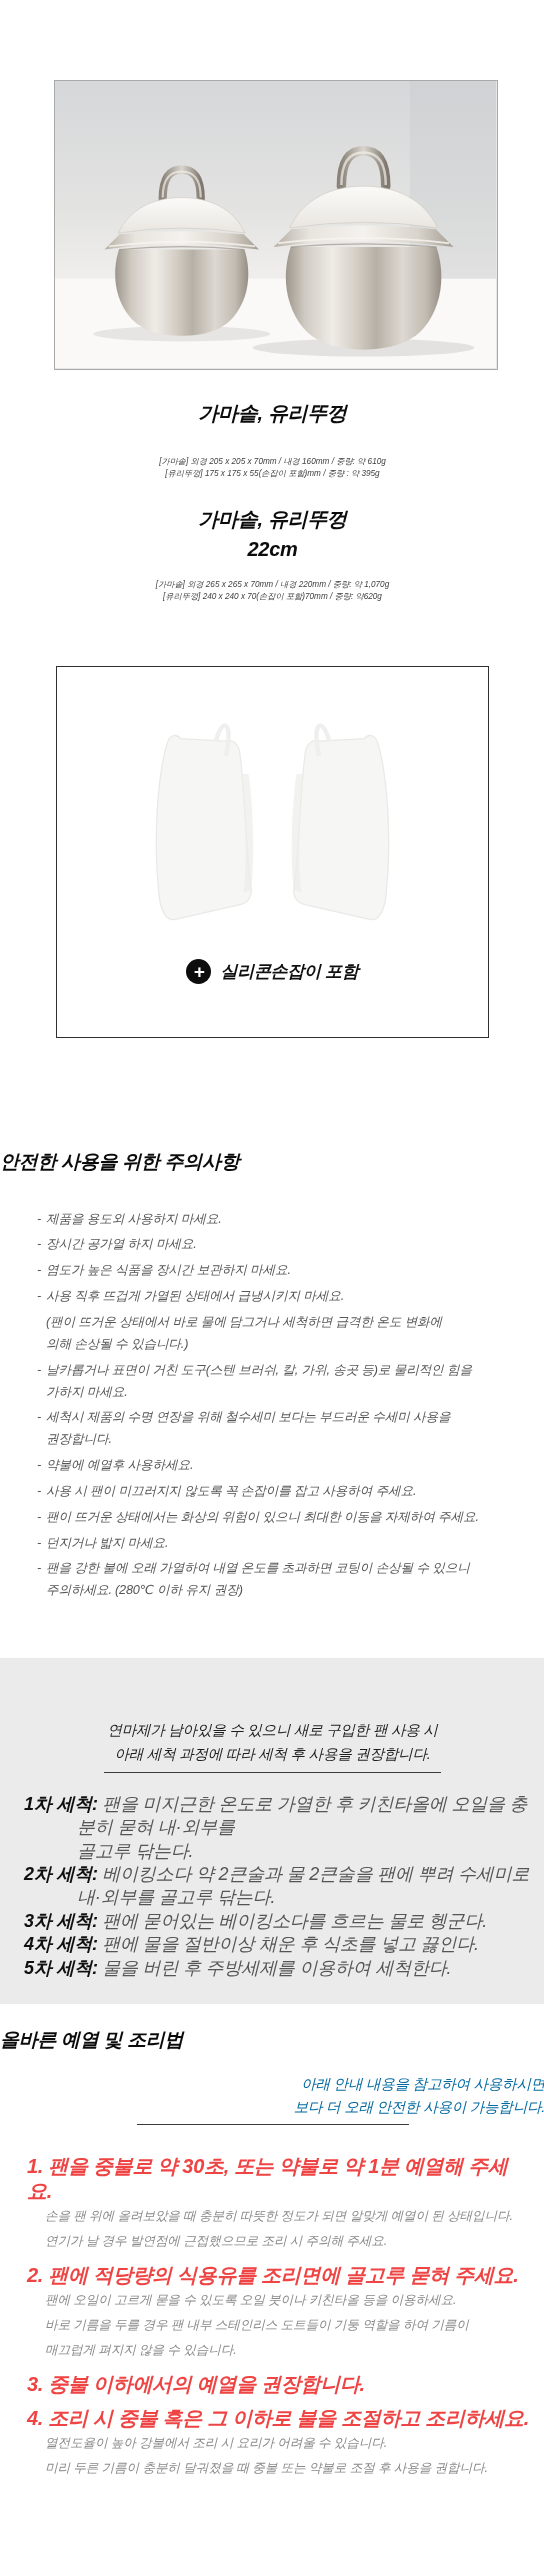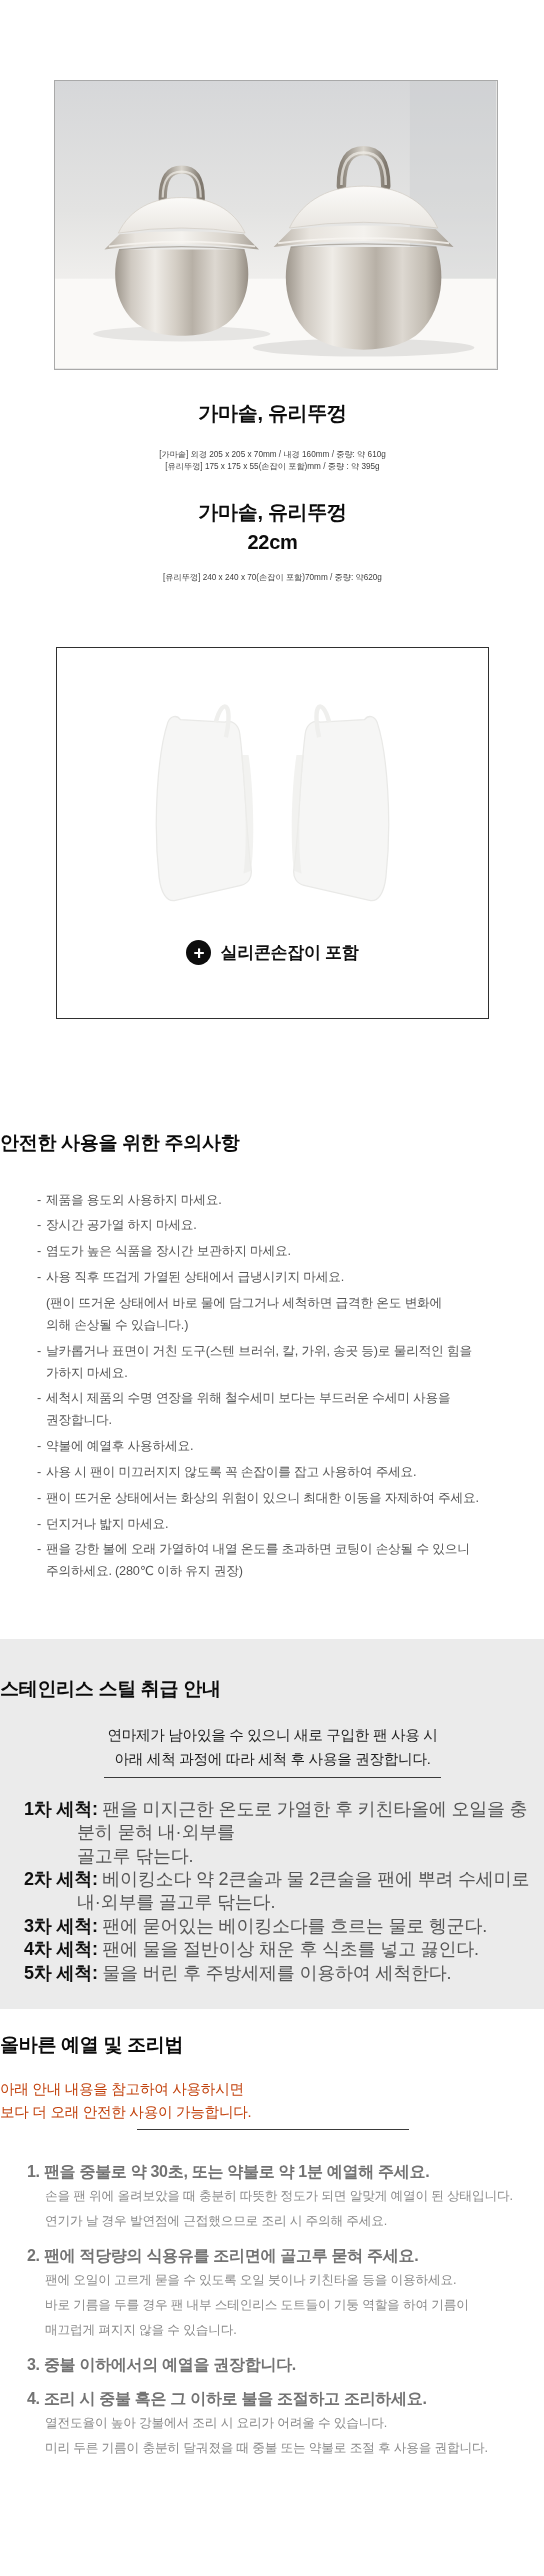--- a/index.html
+++ b/index.html
@@ -1,30 +1,30 @@
 <!DOCTYPE html>
 <html style="font-size:10px"><head>
 <meta charset="utf-8">
 <style>
   * { margin:0; padding:0; box-sizing:border-box; }
   html,body { background:#ffffff; }
   body { font-family:"Liberation Sans","DejaVu Sans",sans-serif; }
-  .page { position:relative; width:545px; height:2576px; background:#fff; overflow:hidden; margin:0 auto; }
+  .page { position:relative; width:545px; height:2576px; background:#fff; overflow:hidden; margin:0 auto;font-style:italic; }
 
   
   .photo-box { margin:80px 0 0 54px; width:444px; height:290px;
                border:1.3px solid #a9a9a9; background:#e6e6e5; }
   .photo-box svg { display:block; }
 
   
   .product-block { text-align:center; }
   .pb1 { margin-top:28px; }
   .pb2 { margin-top:24px; }
   .big-title { font-size:20px; font-weight:700; line-height:30px; color:#0c0c0c; letter-spacing:-0.3px; }
-  .spec-wrap1 { margin-top:21px; }
+  .spec-wrap1 { margin-top:28px; }
   .spec-wrap2 { margin-top:14.6px; }
   .spec { font-size:8.2px; line-height:12px; color:#3e3e3e; }
 
   
   .sil-box { margin:63px 0 0 56px; width:433px; height:372px; border:1.3px solid #2f2f2f; background:#fff; }
   .sil-box svg { display:block; margin-top:46px; }
   .sil-label-row { margin-top:12.7px; display:flex; align-items:center; justify-content:center; gap:9px; }
   .plus-icon { width:25px; height:25px; border-radius:50%; background:#0d0d0d; color:#fff;
                display:flex; align-items:center; justify-content:center;
                font-size:19px; font-weight:700; line-height:1; }
@@ -48,27 +48,27 @@
            white-space:pre-line; letter-spacing:-0.3px; }
   .divider-wide { width:337px; margin:5.7px auto 0; border-top:1.3px solid #3a3a3a; }
   .steps { margin:20px 3.8px 0 24px; }
   .step { font-size:18px; line-height:23.4px; color:#555; padding-left:53px; text-indent:-53px;
           letter-spacing:-0.2px; }
   .step-label { font-weight:700; color:#101010; margin-right:4.4px; }
   .step-text { white-space:pre-line; }
 
   
   .preheat { margin-top:24px; }
-  .ph-sub { margin-top:21.5px; font-size:14.6px; line-height:23.4px; color:#c2410c; text-align:left;
+  .ph-sub { margin-top:21.5px; font-size:14.6px; line-height:23.4px; color:#0369a1; text-align:right;
             white-space:pre-line; letter-spacing:-0.3px; }
   .divider-narrow { width:272px; margin:4.4px auto 0; border-top:1.3px solid #3a3a3a; }
   .p-items { margin:29px 12.7px 0 27px; }
   .p-item { margin-top:9px; }
   .p-item:first-child { margin-top:0; }
-  .p-title { font-size:16px; font-weight:700; line-height:25px; color:#737373; letter-spacing:-0.3px; }
+  .p-title { font-size:20px; font-weight:700; line-height:25px; color:#ef4444; letter-spacing:-0.3px; }
   .p-sub { font-size:12.7px; line-height:25px; color:#8a8a8a; margin-left:18px;
            white-space:pre-line; letter-spacing:-0.2px; }
 </style>
 </head>
 <body>
 
 <div class="page">
 
   <div class="photo-box">
     <svg viewBox="0 0 696 453" width="441" height="287" preserveAspectRatio="none">
@@ -139,20 +139,21 @@
     <div class="spec-wrap1">
       <div class="spec">[가마솥] 외경 205 x 205 x 70mm / 내경 160mm / 중량: 약 610g</div>
       <div class="spec">[유리뚜껑] 175 x 175 x 55(손잡이 포함)mm / 중량 : 약 395g</div>
     </div>
   </section>
 
   <section class="product-block pb2">
     <div class="big-title">가마솥, 유리뚜껑</div>
     <div class="big-title">22cm</div>
     <div class="spec-wrap2">
+      <div class="spec">[가마솥] 외경 265 x 265 x 70mm / 내경 220mm / 중량: 약 1,070g</div>
       <div class="spec">[유리뚜껑] 240 x 240 x 70(손잡이 포함)70mm / 중량: 약620g</div>
     </div>
   </section>
 
   <div class="sil-box">
     <svg viewBox="0 0 684 370" width="431" height="234">
       <g>
         <path d="M196,40 C190,32 180,34 176,44 C160,92 152,200 162,290 C165,315 174,330 188,327 L292,303 C304,300 310,290 308,277 C300,220 298,120 290,62 C288,48 278,40 266,44 Z" fill="#f6f6f5" stroke="#e9e9e7" stroke-width="2"></path>
         <path d="M252,44 C258,22 266,14 270,22 C274,30 272,52 268,68" stroke="#efefed" stroke-width="7" fill="none"></path>
         <path d="M292,96 C300,160 302,240 296,284 L308,280 C314,236 312,150 304,96 Z" fill="#ececea" opacity="0.7"></path>
@@ -186,21 +187,20 @@
         <div class="c-item"><span class="dash">-</span><span class="ctext">약불에 예열후 사용하세요.</span></div>
         <div class="c-item"><span class="dash">-</span><span class="ctext">사용 시 팬이 미끄러지지 않도록 꼭 손잡이를 잡고 사용하여 주세요.</span></div>
         <div class="c-item"><span class="dash">-</span><span class="ctext">팬이 뜨거운 상태에서는 화상의 위험이 있으니 최대한 이동을 자제하여 주세요.</span></div>
         <div class="c-item"><span class="dash">-</span><span class="ctext">던지거나 밟지 마세요.</span></div>
         <div class="c-item"><span class="dash">-</span><span class="ctext">팬을 강한 불에 오래 가열하여 내열 온도를 초과하면 코팅이 손상될 수 있으니
 주의하세요. (280℃ 이하 유지 권장)</span></div>
       </div>
   </section>
 
   <section class="gray">
-    <h2 class="sec-title">스테인리스 스틸 취급 안내</h2>
     <div class="g-sub">연마제가 남아있을 수 있으니 새로 구입한 팬 사용 시
 아래 세척 과정에 따라 세척 후 사용을 권장합니다.</div>
     <div class="divider-wide"></div>
     <div class="steps">
 
     <div class="step"><span class="step-label">1차 세척:</span><span class="step-text">팬을 미지근한 온도로 가열한 후 키친타올에 오일을 충분히 묻혀 내·외부를
 골고루 닦는다.</span></div>
         <div class="step"><span class="step-label">2차 세척:</span><span class="step-text">베이킹소다 약 2큰술과 물 2큰술을 팬에 뿌려 수세미로 내·외부를 골고루 닦는다.</span></div>
         <div class="step"><span class="step-label">3차 세척:</span><span class="step-text">팬에 묻어있는 베이킹소다를 흐르는 물로 헹군다.</span></div>
         <div class="step"><span class="step-label">4차 세척:</span><span class="step-text">팬에 물을 절반이상 채운 후 식초를 넣고 끓인다.</span></div>

